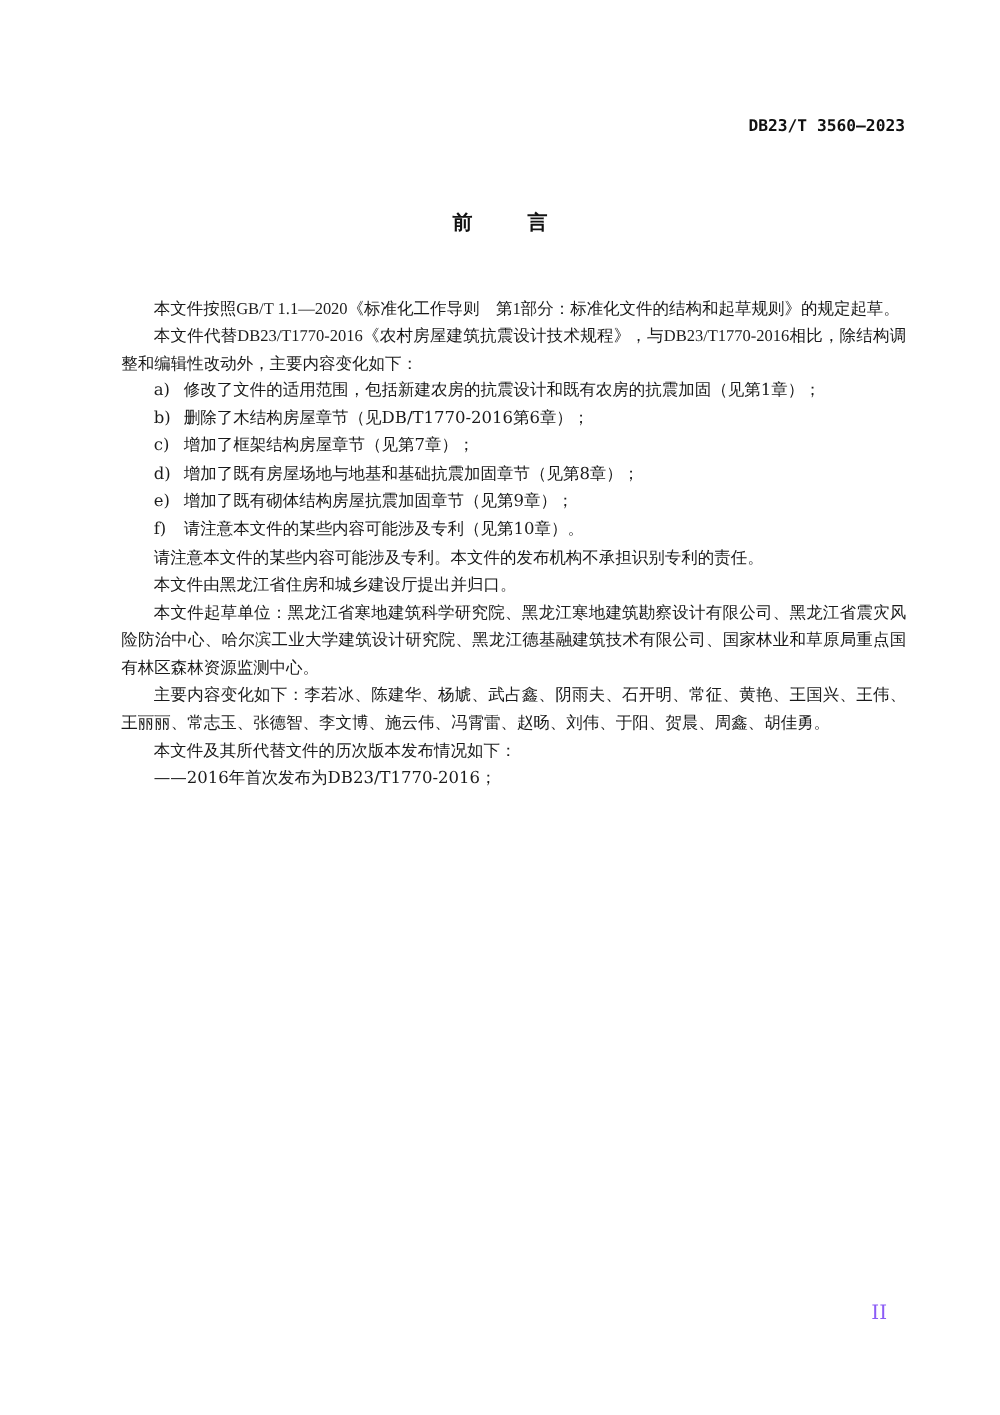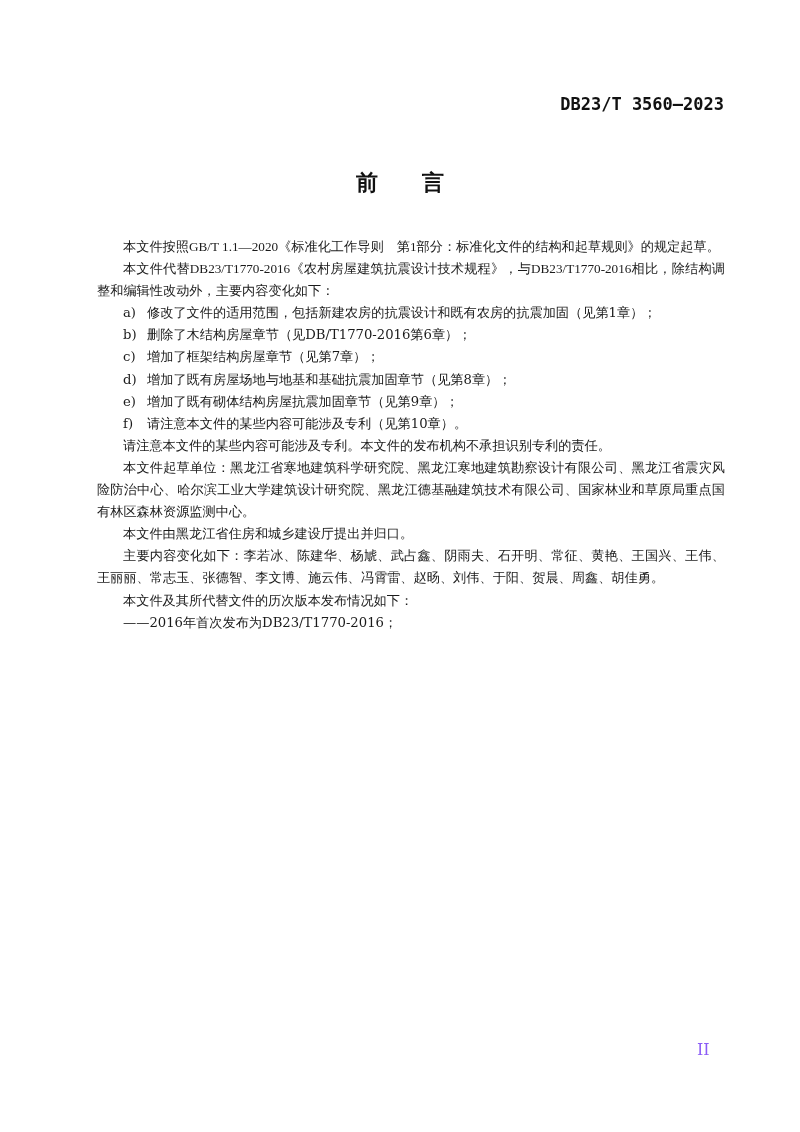--- a/index.html
+++ b/index.html
@@ -4,26 +4,26 @@
 <style>
   html, body { margin: 0; padding: 0; background: #ffffff; }
   body {
     width: 800px; height: 1132px; position: relative; overflow: hidden;
     font-family: "DejaVu Serif", "Liberation Serif", serif;
     color: #1a1a1a;
   }
   .header-code {
     position: absolute; right: 76px; top: 94px;
     font-family: "DejaVu Sans Mono", "Liberation Mono", monospace;
-    font-size: 17px; font-weight: bold; letter-spacing: 0px; color: #111;
+    font-size: 13px; font-weight: bold; letter-spacing: 0px; color: #111;
   }
   .title {
     position: absolute; top: 168px; left: 0; width: 800px; text-align: center;
     font-family: Liberation Sans, sans-serif;
-    font-size: 22px; font-weight: bold; color: #111;
+    font-size: 16px; font-weight: bold; color: #111;
   }
   .title span { display: inline-block; }
   .title .gap { width: 44px; }
   .body {
     position: absolute; top: 236px; left: 97px; width: 628px;
     font-size: 13.2px; line-height: 22.1px; color: #1a1a1a;
   }
   .para { text-indent: 26px; margin: 0; text-align: justify; font-family: Liberation Serif, serif; }
   .item { margin: 0; padding-left: 26px; display: flex; }
   .item .lbl { width: 24px; flex: none; }
@@ -67,22 +67,22 @@
         <span class="lbl">e)</span>
         <span>增加了既有砌体结构房屋抗震加固章节（见第9章）；</span>
       </div>
     <div class="item">
         <span class="lbl">f)</span>
         <span>请注意本文件的某些内容可能涉及专利（见第10章）。</span>
       </div>
   </div>
 
   <p class="para">请注意本文件的某些内容可能涉及专利。本文件的发布机构不承担识别专利的责任。</p>
+  <p class="para">本文件由黑龙江省住房和城乡建设厅提出并归口。</p>
   <p class="para">本文件起草单位：黑龙江省寒地建筑科学研究院、黑龙江寒地建筑勘察设计有限公司、黑龙江省震灾风险防治中心、哈尔滨工业大学建筑设计研究院、黑龙江德基融建筑技术有限公司、国家林业和草原局重点国有林区森林资源监测中心。</p>
-  <p class="para">本文件由黑龙江省住房和城乡建设厅提出并归口。</p>
   <p class="para">主要内容变化如下：李若冰、陈建华、杨虓、武占鑫、阴雨夫、石开明、常征、黄艳、王国兴、王伟、王丽丽、常志玉、张德智、李文博、施云伟、冯霄雷、赵旸、刘伟、于阳、贺晨、周鑫、胡佳勇。</p>
   <p class="para">本文件及其所代替文件的历次版本发布情况如下：</p>
 
   <div>
     <p class="dash">——2016年首次发布为DB23/T1770-2016；</p>
   </div>
 </div>
 
 <div class="page-num">II</div>
 

